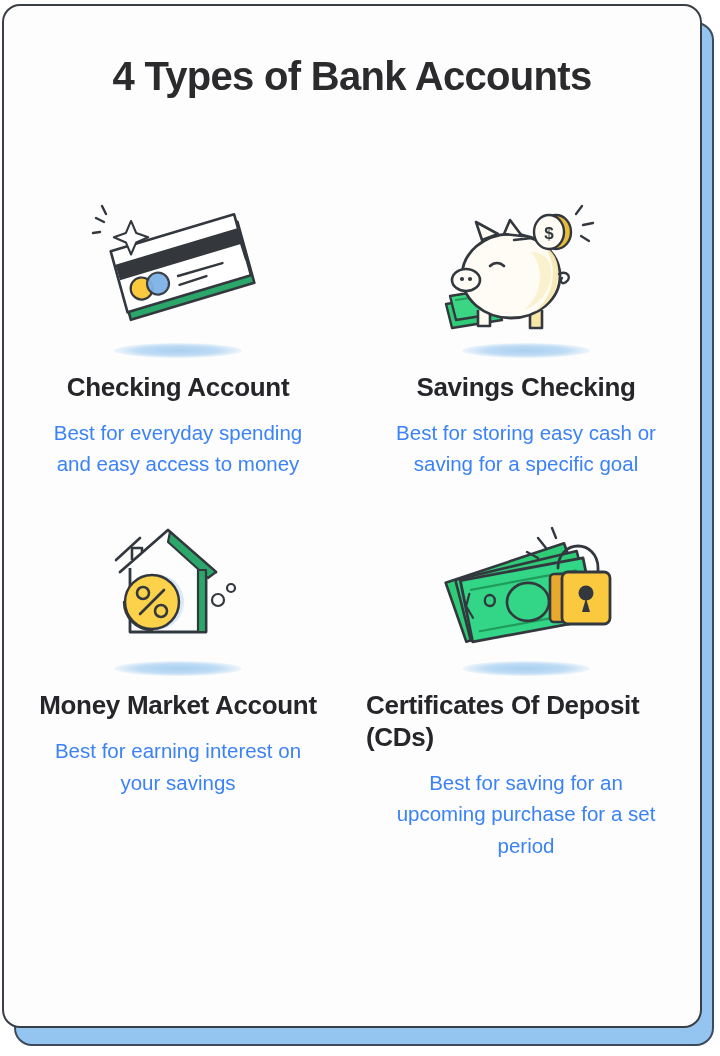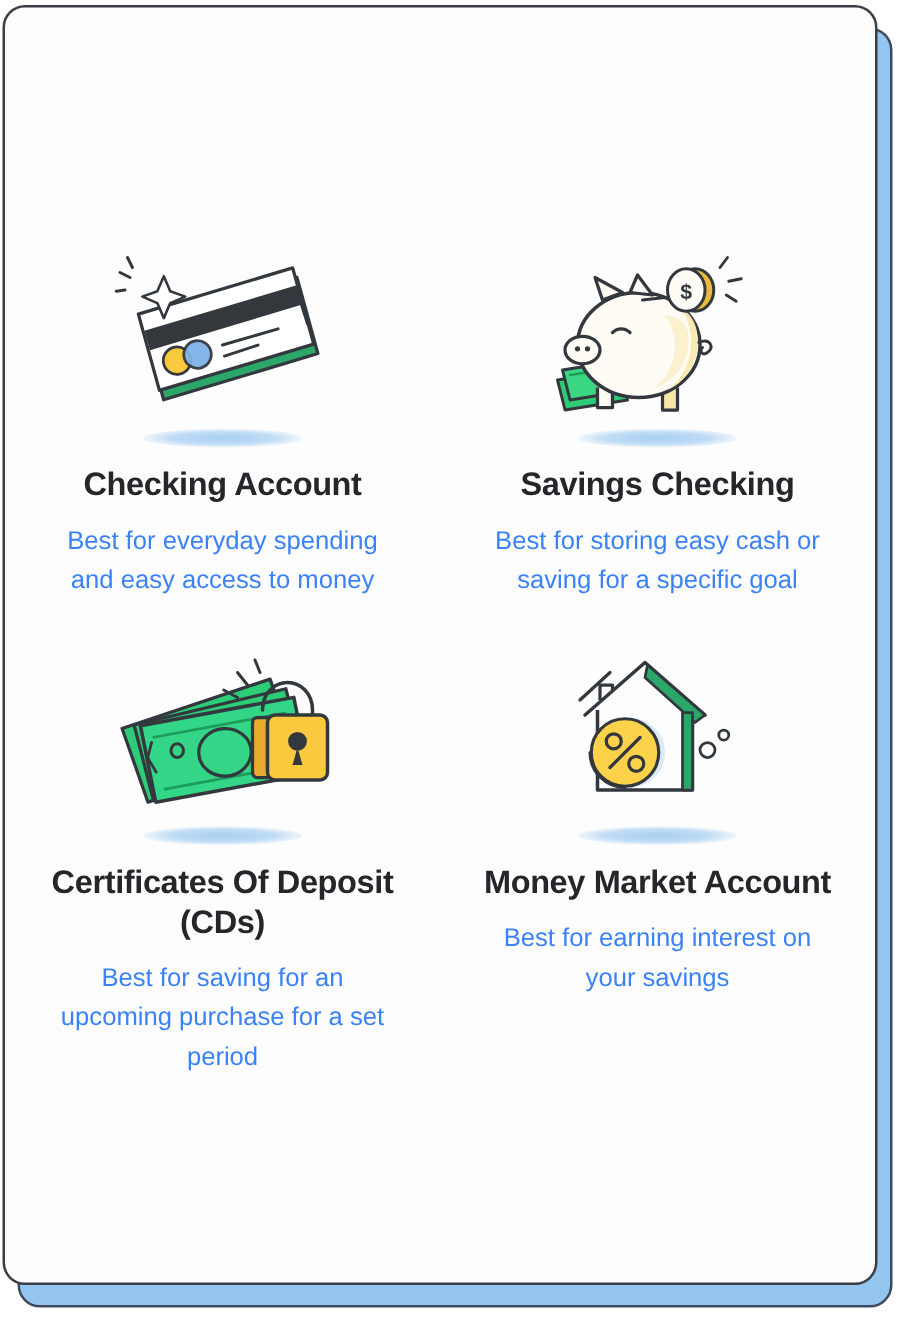--- a/index.html
+++ b/index.html
@@ -103,21 +103,21 @@
     height: 15px;
     border-radius: 50%;
     background: radial-gradient(ellipse at center, #a9cff0 0%, #bfdcf5 45%, rgba(200,226,247,0) 78%);
   }
 
   
   .heading {
     font-size: 26px;
     font-weight: bold;
     color: #26262a;
-    text-align: center;
+    text-align: left;
     line-height: 1.22;
     letter-spacing: -0.3px;
     margin-top: 12px;
   }
   .desc {
     font-size: 20.5px;
     color: #3b82f6;
     text-align: center;
     line-height: 1.55;
     margin-top: 13px;
@@ -127,20 +127,21 @@
 </head>
 <body>
 
 <div id="infographic-root">
 
   <div class="shadow-plate"></div>
 
   <div class="card-panel">
 
     <div class="title-block">
+      <div class="title-line">4 Types of Bank Accounts</div>
     </div>
 
     <div class="grid">
 
       <div class="cell">
         <div class="art-stage">
           <svg width="200" height="168" viewBox="0 0 200 168" fill="none" xmlns="http://www.w3.org/2000/svg">
             <g transform="rotate(-10 100 84)">
 
               <path d="M40 56 L168 41 L174 104 L46 119 Z" fill="#2ba869" stroke="#33383f" stroke-width="2.6" stroke-linejoin="round"></path>
@@ -207,20 +208,54 @@
             </g>
 
             <path d="M150 22 L156 14" stroke="#33383f" stroke-width="2.3" stroke-linecap="round"></path>
             <path d="M157 33 L167 31" stroke="#33383f" stroke-width="2.3" stroke-linecap="round"></path>
             <path d="M155 44 L163 49" stroke="#33383f" stroke-width="2.3" stroke-linecap="round"></path>
           </svg>
           <div class="ground-shadow"></div>
         </div>
         <div class="heading">Savings Checking</div>
         <div class="desc">Best for storing easy cash or saving for a specific goal</div>
+      </div>
+
+      <div class="cell">
+        <div class="art-stage">
+          <svg width="200" height="168" viewBox="0 0 200 168" fill="none" xmlns="http://www.w3.org/2000/svg">
+
+            <circle cx="78" cy="92" r="28" fill="#dce9f7"></circle>
+
+            <path d="M42 62 L90 20 L138 62" stroke="#33383f" stroke-width="2.8" fill="none" stroke-linejoin="round" stroke-linecap="round"></path>
+            <path d="M52 58 L52 122 L128 122 L128 58" stroke="#33383f" stroke-width="2.8" fill="none" stroke-linejoin="round"></path>
+
+            <path d="M92 22 L138 62 L130 68 L90 32 Z" fill="#2ba869" stroke="#33383f" stroke-width="2.2" stroke-linejoin="round"></path>
+
+            <path d="M120 60 L128 60 L128 122 L120 122 Z" fill="#2ba869" stroke="#33383f" stroke-width="2.2" stroke-linejoin="round"></path>
+
+            <path d="M54 50 L54 38 L64 38 L64 42" stroke="#33383f" stroke-width="2.6" fill="none" stroke-linejoin="round"></path>
+
+            <path d="M38 50 L62 28" stroke="#33383f" stroke-width="2.6" stroke-linecap="round"></path>
+
+            <g>
+              <path d="M46 92 A28 28 0 0 0 74 120" stroke="#33383f" stroke-width="2.4" fill="none" stroke-linecap="round"></path>
+              <circle cx="74" cy="92" r="27" fill="#fbd24a" stroke="#33383f" stroke-width="2.5"></circle>
+              <circle cx="65" cy="83" r="6" fill="none" stroke="#33383f" stroke-width="2.6"></circle>
+              <circle cx="83" cy="101" r="6" fill="none" stroke="#33383f" stroke-width="2.6"></circle>
+              <path d="M62 104 L86 80" stroke="#33383f" stroke-width="2.6" stroke-linecap="round"></path>
+            </g>
+
+            <circle cx="140" cy="90" r="6" fill="none" stroke="#33383f" stroke-width="2.2"></circle>
+            <circle cx="153" cy="78" r="4" fill="none" stroke="#33383f" stroke-width="2.2"></circle>
+          </svg>
+          <div class="ground-shadow"></div>
+        </div>
+        <div class="heading">Money Market Account</div>
+        <div class="desc">Best for earning interest on your savings</div>
       </div>
 
       <div class="cell">
         <div class="art-stage">
           <svg width="200" height="168" viewBox="0 0 200 168" fill="none" xmlns="http://www.w3.org/2000/svg">
 
             <g transform="rotate(-12 92 86)">
               <path d="M24 58 L148 44 L156 106 L32 120 Z" fill="#2ecc77" stroke="#33383f" stroke-width="2.6" stroke-linejoin="round"></path>
             </g>
 
@@ -249,49 +284,15 @@
             <path d="M120 38 L112 28" stroke="#33383f" stroke-width="2.4" stroke-linecap="round"></path>
             <path d="M112 48 L101 42" stroke="#33383f" stroke-width="2.4" stroke-linecap="round"></path>
             <path d="M130 28 L126 18" stroke="#33383f" stroke-width="2.4" stroke-linecap="round"></path>
           </svg>
           <div class="ground-shadow"></div>
         </div>
         <div class="heading">Certificates Of Deposit (CDs)</div>
         <div class="desc">Best for saving for an upcoming purchase for a set period</div>
       </div>
 
-      <div class="cell">
-        <div class="art-stage">
-          <svg width="200" height="168" viewBox="0 0 200 168" fill="none" xmlns="http://www.w3.org/2000/svg">
-
-            <circle cx="78" cy="92" r="28" fill="#dce9f7"></circle>
-
-            <path d="M42 62 L90 20 L138 62" stroke="#33383f" stroke-width="2.8" fill="none" stroke-linejoin="round" stroke-linecap="round"></path>
-            <path d="M52 58 L52 122 L128 122 L128 58" stroke="#33383f" stroke-width="2.8" fill="none" stroke-linejoin="round"></path>
-
-            <path d="M92 22 L138 62 L130 68 L90 32 Z" fill="#2ba869" stroke="#33383f" stroke-width="2.2" stroke-linejoin="round"></path>
-
-            <path d="M120 60 L128 60 L128 122 L120 122 Z" fill="#2ba869" stroke="#33383f" stroke-width="2.2" stroke-linejoin="round"></path>
-
-            <path d="M54 50 L54 38 L64 38 L64 42" stroke="#33383f" stroke-width="2.6" fill="none" stroke-linejoin="round"></path>
-
-            <path d="M38 50 L62 28" stroke="#33383f" stroke-width="2.6" stroke-linecap="round"></path>
-
-            <g>
-              <path d="M46 92 A28 28 0 0 0 74 120" stroke="#33383f" stroke-width="2.4" fill="none" stroke-linecap="round"></path>
-              <circle cx="74" cy="92" r="27" fill="#fbd24a" stroke="#33383f" stroke-width="2.5"></circle>
-              <circle cx="65" cy="83" r="6" fill="none" stroke="#33383f" stroke-width="2.6"></circle>
-              <circle cx="83" cy="101" r="6" fill="none" stroke="#33383f" stroke-width="2.6"></circle>
-              <path d="M62 104 L86 80" stroke="#33383f" stroke-width="2.6" stroke-linecap="round"></path>
-            </g>
-
-            <circle cx="140" cy="90" r="6" fill="none" stroke="#33383f" stroke-width="2.2"></circle>
-            <circle cx="153" cy="78" r="4" fill="none" stroke="#33383f" stroke-width="2.2"></circle>
-          </svg>
-          <div class="ground-shadow"></div>
-        </div>
-        <div class="heading">Money Market Account</div>
-        <div class="desc">Best for earning interest on your savings</div>
-      </div>
-
     </div>
   </div>
 </div>
 
 </body></html>

